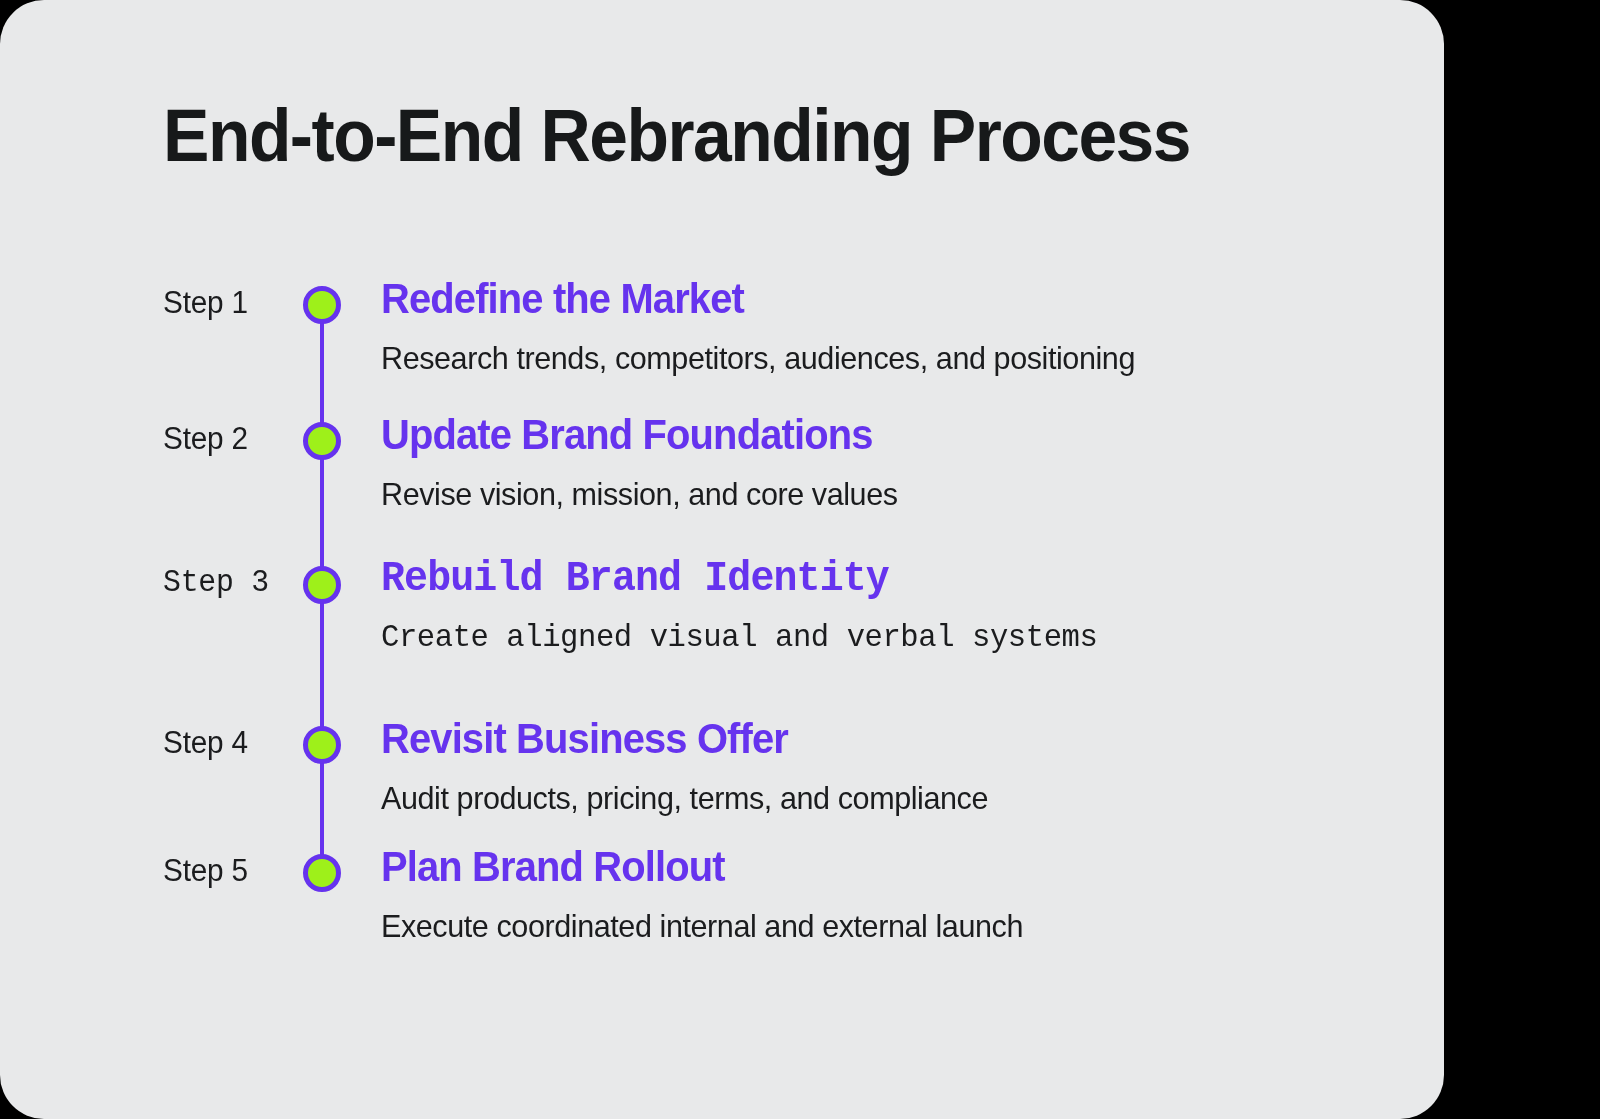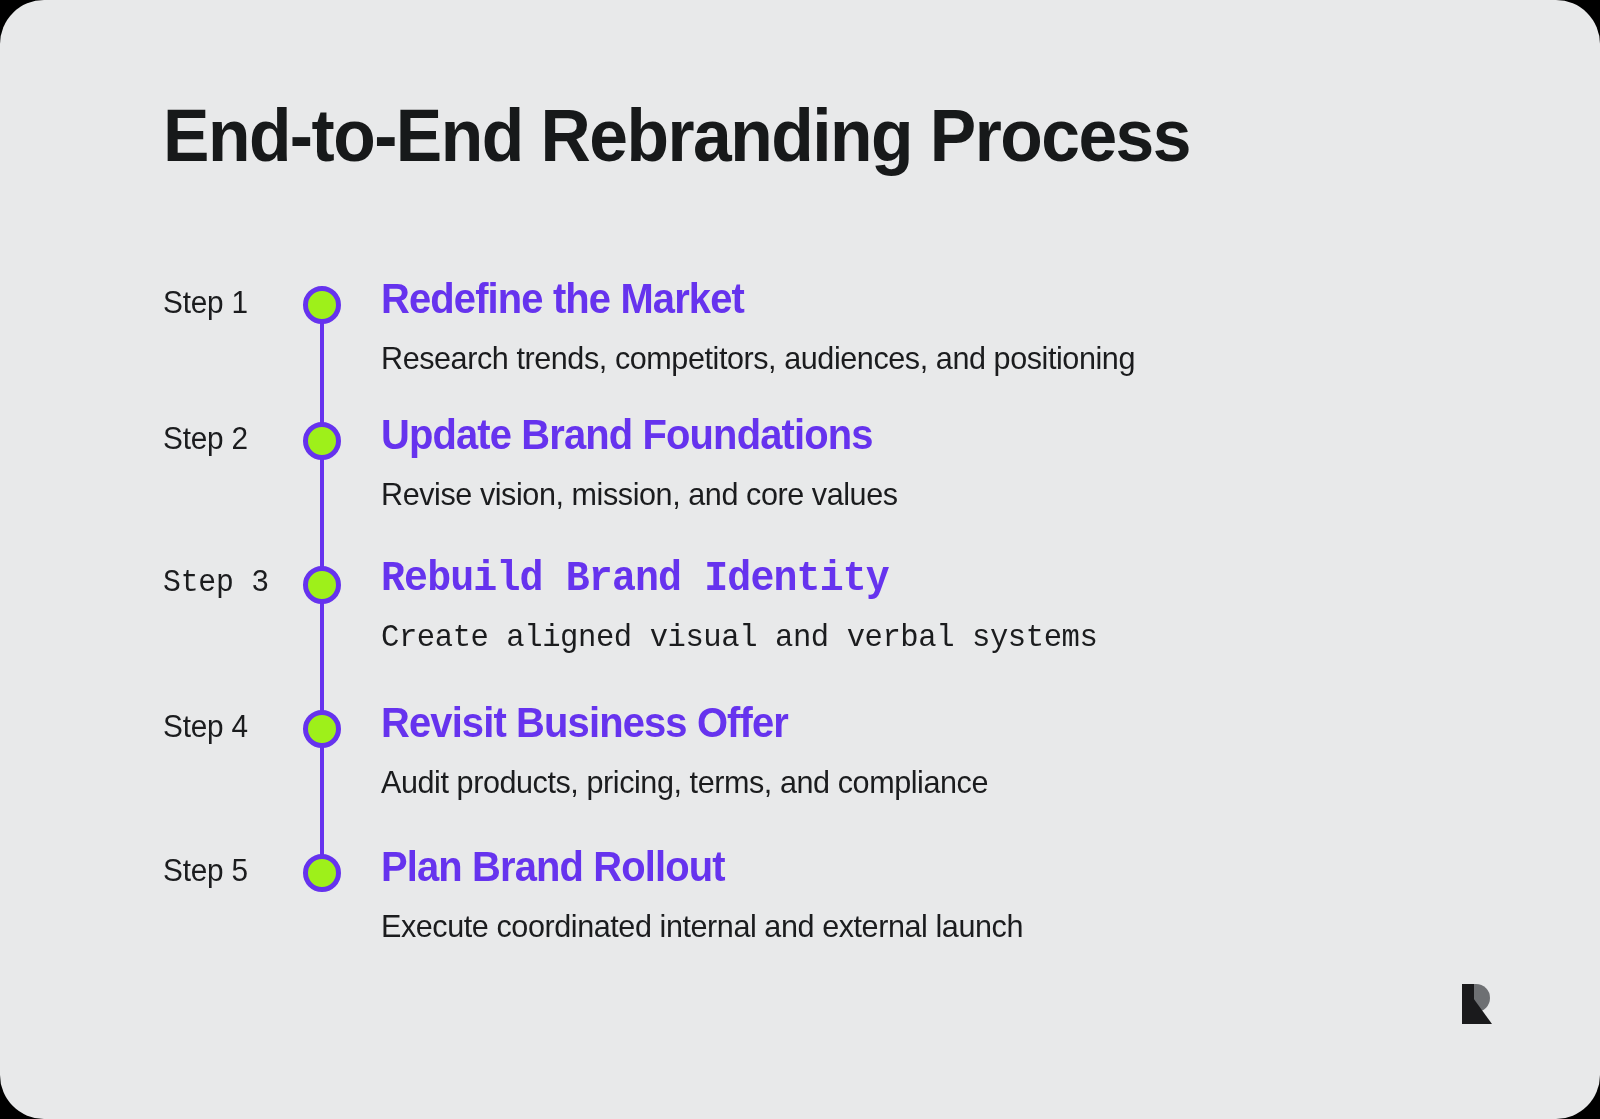--- a/index.html
+++ b/index.html
@@ -10,21 +10,21 @@
   body {
     width: 1600px;
     height: 1119px;
     overflow: hidden;
     font-family: "Liberation Sans", sans-serif;
   }
   .card {
     position: absolute;
     left: 0;
     top: 0;
-    width: 1600px;
+    width: 1444px;
     height: 1119px;
     box-sizing: border-box;
     background: #e8e9ea;
     border-radius: 44px;
     overflow: hidden;
   }
   .title {
     position: absolute;
     left: 163px;
     top: 99px;
@@ -137,21 +137,21 @@
       <div class="step-desc" style="top:82px;">Revise vision, mission, and core values</div>
     </div>
 
     <div class="step" style="top:288px;font-family:Liberation Mono, monospace;">
       <div class="step-label" style="top:25px;">Step 3</div>
       <div class="dot" style="top:26px;"></div>
       <div class="step-title" style="top:18px;">Rebuild Brand Identity</div>
       <div class="step-desc" style="top:82px;">Create aligned visual and verbal systems</div>
     </div>
 
-    <div class="step" style="top:432px;">
+    <div class="step" style="top:448px;">
       <div class="step-label" style="top:25px;">Step 4</div>
       <div class="dot" style="top:26px;"></div>
       <div class="step-title" style="top:18px;">Revisit Business Offer</div>
       <div class="step-desc" style="top:82px;">Audit products, pricing, terms, and compliance</div>
     </div>
 
     <div class="step" style="top:576px;padding-left:24px;">
       <div class="step-label" style="top:25px;">Step 5</div>
       <div class="dot" style="top:26px;"></div>
       <div class="step-title" style="top:18px;">Plan Brand Rollout</div>

